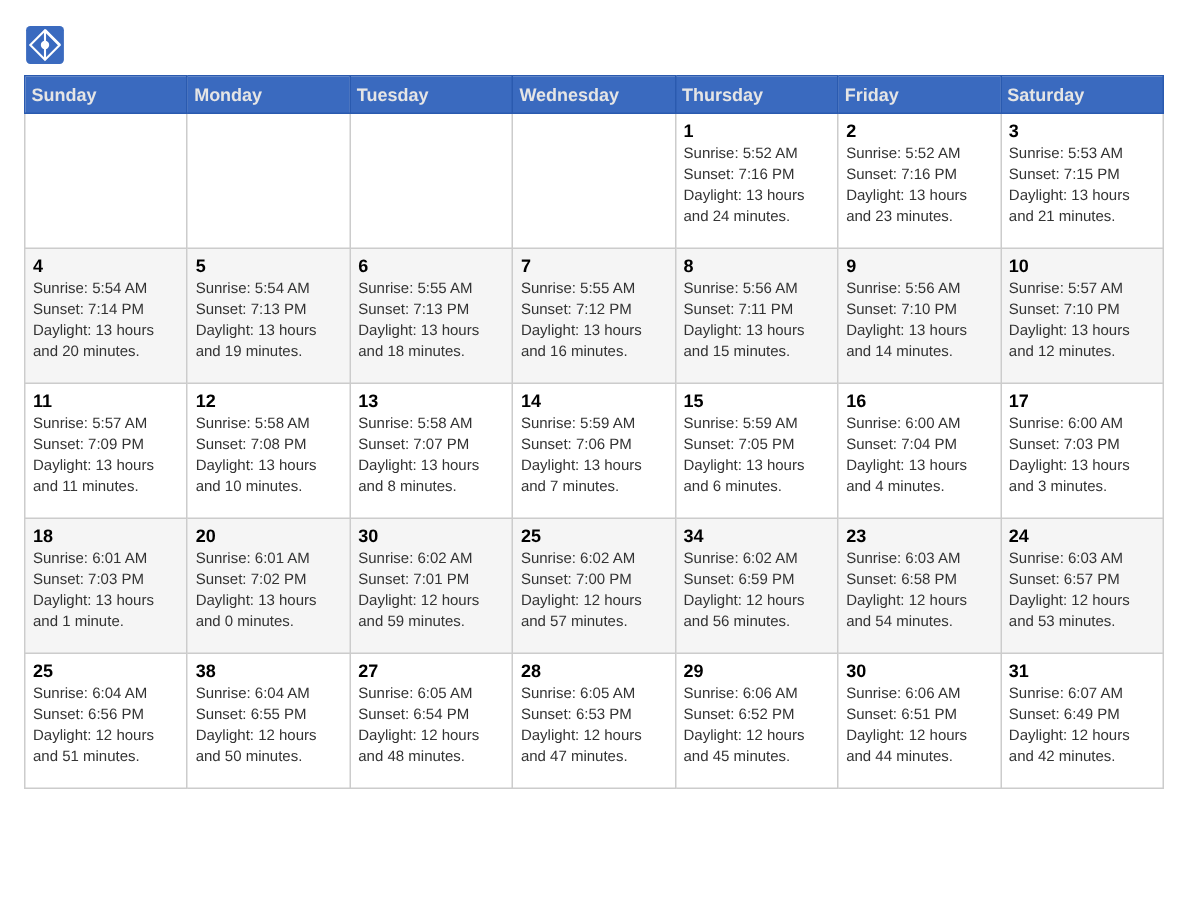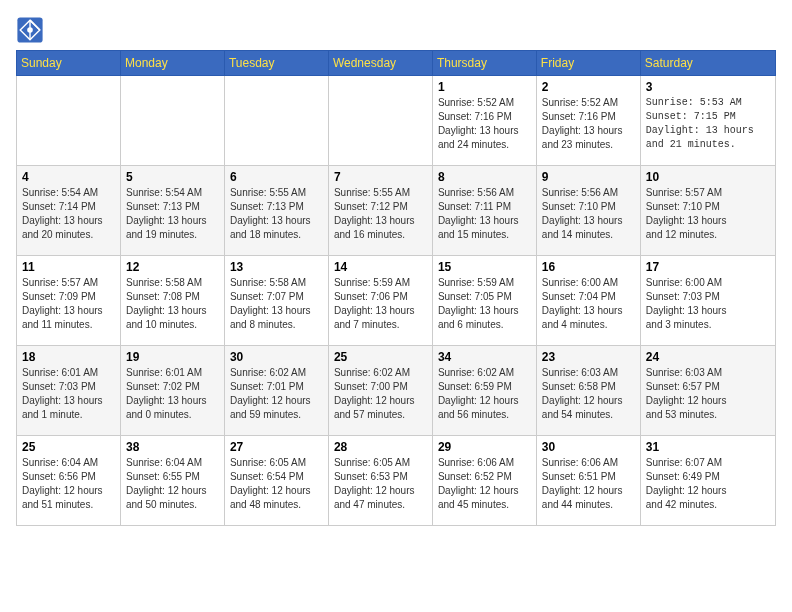--- a/index.html
+++ b/index.html
@@ -48,25 +48,25 @@
       color: #333;
       font-weight: bold;
     }
     table {
       width: 100%;
       border-collapse: collapse;
       font-size: 11px;
     }
     thead tr th {
       background-color: #3a6abf;
-      color: #fde047;
+      color: #e5e5e5;
       padding: 5px 4px;
       text-align: left;
       font-size: 12px;
-      font-weight: normal;
+      font-weight: bold;
       border: 1px solid #2a5aaf;
     }
     tbody tr td {
       border: 1px solid #ccc;
       padding: 4px 5px;
       vertical-align: top;
       background: #fff;
       min-height: 80px;
       height: 90px;
     }
@@ -141,21 +141,21 @@
         </td>
         <td>
           <span class="day-number">2</span>
           <div class="day-info" style="white-space: pre-line;">Sunrise: 5:52 AM
 Sunset: 7:16 PM
 Daylight: 13 hours
 and 23 minutes.</div>
         </td>
         <td>
           <span class="day-number">3</span>
-          <div class="day-info" style="white-space: pre-line; font-family: Liberation Mono, monospace;">Sunrise: 5:53 AM
+          <div class="day-info" style="white-space: pre-line;">Sunrise: 5:53 AM
 Sunset: 7:15 PM
 Daylight: 13 hours
 and 21 minutes.</div>
         </td>
       </tr>
       <tr class="row-even">
         <td>
           <span class="day-number">4</span>
           <div class="day-info" style="white-space: pre-line;">Sunrise: 5:54 AM
 Sunset: 7:14 PM
@@ -258,21 +258,21 @@
       </tr>
       <tr class="row-even">
         <td>
           <span class="day-number">18</span>
           <div class="day-info" style="white-space: pre-line;">Sunrise: 6:01 AM
 Sunset: 7:03 PM
 Daylight: 13 hours
 and 1 minute.</div>
         </td>
         <td>
-          <span class="day-number">19</span>
+          <span class="day-number">20</span>
           <div class="day-info" style="white-space: pre-line;">Sunrise: 6:01 AM
 Sunset: 7:02 PM
 Daylight: 13 hours
 and 0 minutes.</div>
         </td>
         <td>
           <span class="day-number">30</span>
           <div class="day-info" style="white-space: pre-line;">Sunrise: 6:02 AM
 Sunset: 7:01 PM
 Daylight: 12 hours

